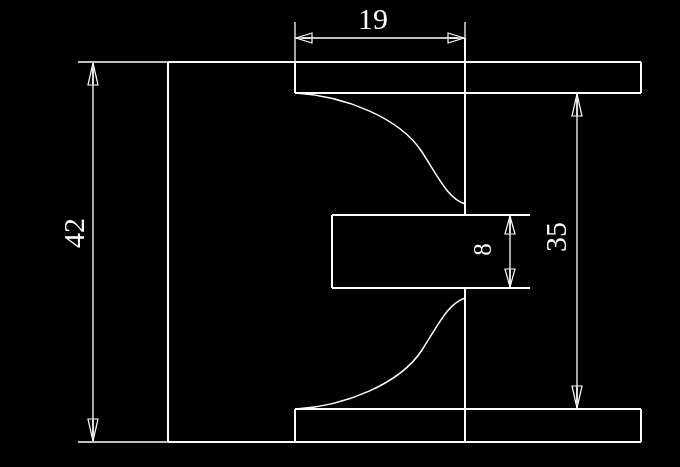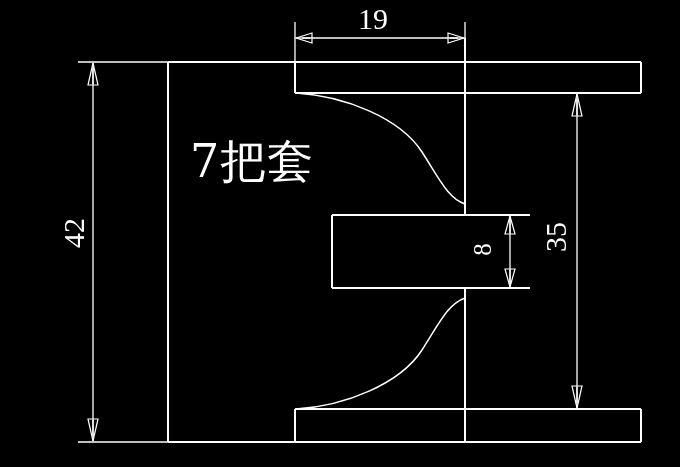--- a/index.html
+++ b/index.html
@@ -171,16 +171,15 @@
   </svg>
 
   <div class="dim-text" id="label-19">19</div>
 
   <div class="dim-text" id="label-42">42</div>
 
   <div class="dim-text" id="label-35">35</div>
 
   <div class="dim-text" id="label-8">8</div>
 
-  <div class="dim-text" id="label-title">7把套</div>
 
 
 </div>
 
 </body></html>

